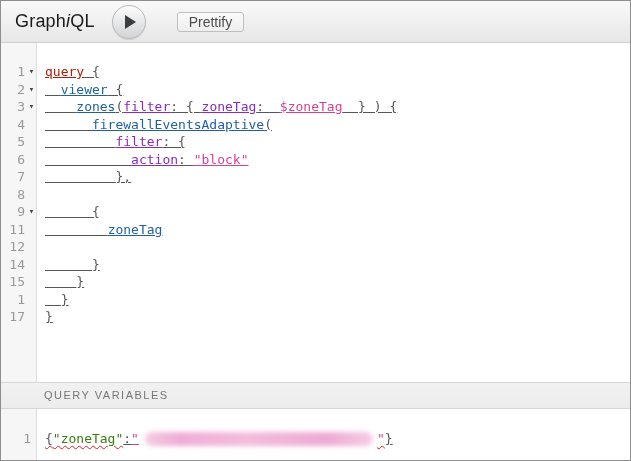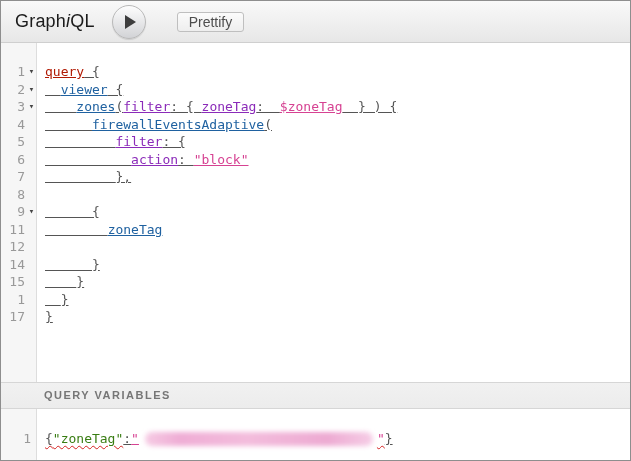--- a/index.html
+++ b/index.html
@@ -86,21 +86,21 @@
     vertical-align:text-bottom;
     background:linear-gradient(90deg,#f6cbe4,#efadd5 15%,#f3bcdc 45%,#edaad2 80%,#f6cde6);
     filter:blur(2.5px);
   }
   
   .vars-header{
     height:27px;flex:none;
     background:linear-gradient(#f1f1f1,#ececec);
     border-top:1px solid #d6d6d6;
     border-bottom:1px solid #d6d6d6;
-    color:#767676;font-size:11px;font-weight:bold;
+    color:#767676;font-size:11px;font-weight:normal;
     letter-spacing:1.5px;line-height:25px;
     padding-left:43px;cursor:row-resize;
   }
 </style>
 </head>
 <body>
 
 <div class="app">
 
   <div class="toolbar">

